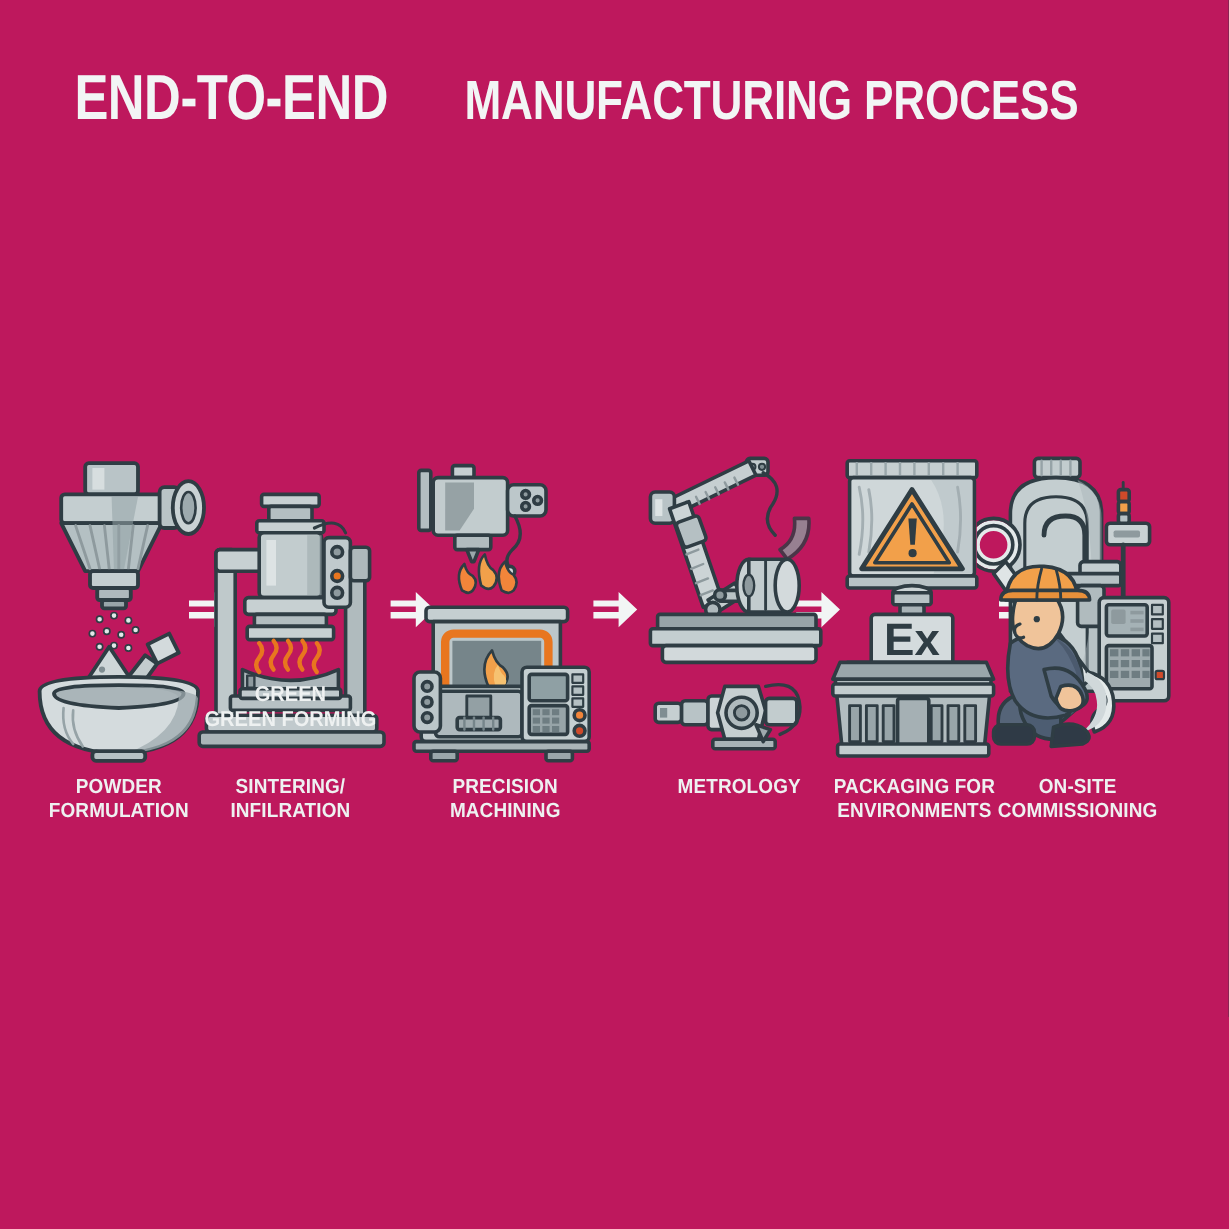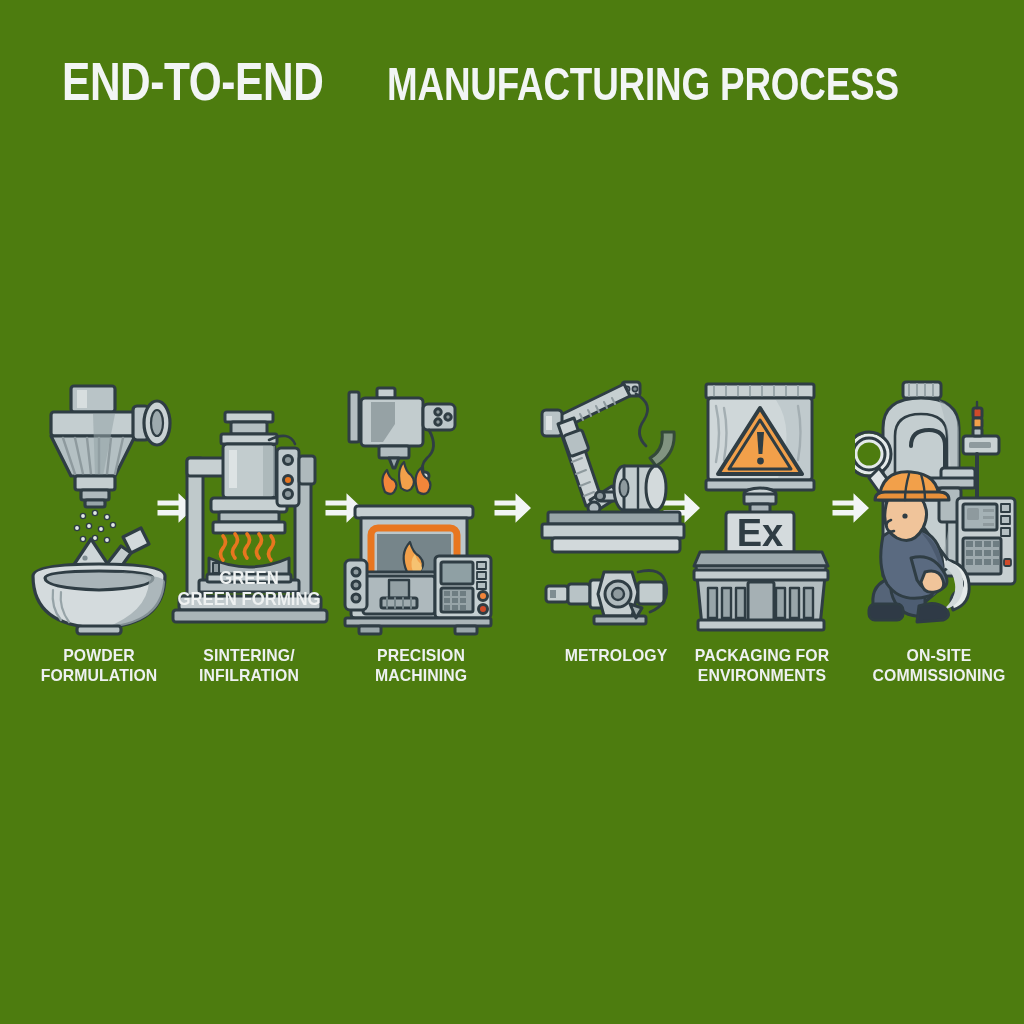--- a/index.html
+++ b/index.html
@@ -5,21 +5,21 @@
   * { margin:0; padding:0; box-sizing:border-box; }
   html, body {
     width:1024px; height:1024px;
     background:#2c3b43;
     font-family:"Liberation Sans", sans-serif;
     overflow:hidden;
   }
   #infographic {
     position:relative;
     width:1024px; height:1024px;
-    background:#4d7c0f;
+    background:#be185d;
   }
 
   
   #title-block {
     position:absolute;
     left:62px; top:55px;
     white-space:nowrap;
     line-height:1;
   }
   #title-block .t-strong {
@@ -195,21 +195,21 @@
           </g>
         </g>
       </svg>
     </div>
     <div class="stage-label">
       <div>POWDER</div>
       <div>FORMULATION</div>
     </div>
   </div>
 
-  <div class="stage" style="left:165px">
+  <div class="stage" style="left:158px">
     <div class="icon-wrap">
       <svg width="168" height="238" viewBox="0 0 168 238">
         <g stroke="#2f3d44" stroke-width="3" stroke-linejoin="round" stroke-linecap="round">
 
           <rect x="22" y="58" width="16" height="150" rx="3" fill="#bfc9cb"></rect>
           <rect x="130" y="58" width="16" height="150" rx="3" fill="#b0bbbe"></rect>
           <rect x="22" y="58" width="124" height="18" rx="3" fill="#c7d0d2"></rect>
 
           <rect x="14" y="196" width="142" height="14" rx="3" fill="#c1cacd"></rect>
           <rect x="8" y="210" width="154" height="12" rx="3" fill="#aab5b8"></rect>
@@ -469,21 +469,21 @@
         </g>
         <text x="82" y="170" text-anchor="middle" font-family="Liberation Sans, sans-serif" font-size="38" font-weight="700" fill="#2f3d44">Ex</text>
       </svg>
     </div>
     <div class="stage-label">
       <div>PACKAGING FOR</div>
       <div>ENVIRONMENTS</div>
     </div>
   </div>
 
-  <div class="stage" style="left:855px">
+  <div class="stage" style="left:814px">
     <div class="icon-wrap">
       <svg width="168" height="262" viewBox="0 0 168 262">
         <g stroke="#2f3d44" stroke-width="3" stroke-linejoin="round" stroke-linecap="round">
 
           <rect x="48" y="6" width="38" height="16" rx="3" fill="#c2ccce"></rect>
           <g stroke="#96a3a7" stroke-width="2">
             <path d="M54 8 v12"></path>
               <path d="M62 8 v12"></path>
               <path d="M70 8 v12"></path>
               <path d="M78 8 v12"></path>

